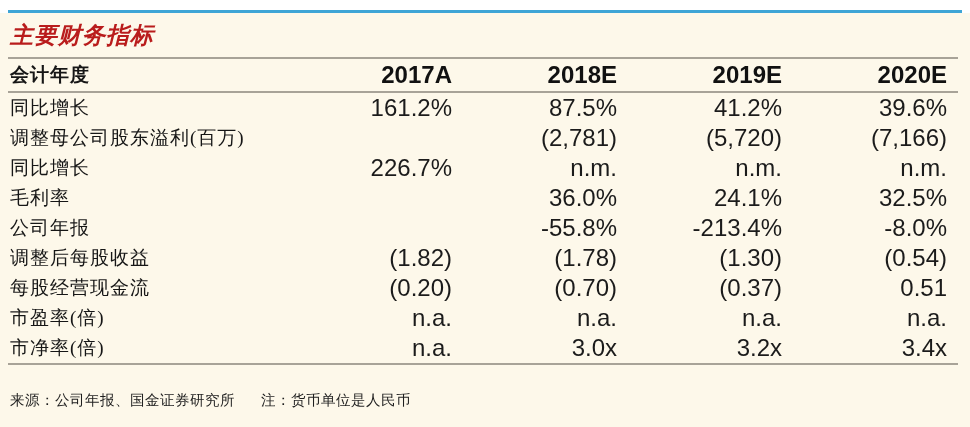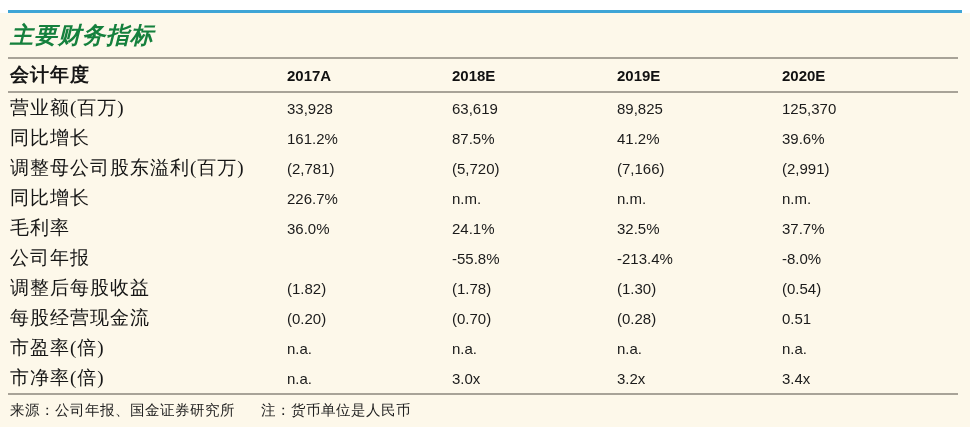--- a/index.html
+++ b/index.html
@@ -30,21 +30,21 @@
   }
   .title-block {
     padding: 7px 10px 6px 10px;
   }
   .page-title {
     font-family: "Liberation Serif", serif;
     font-style: italic;
     font-weight: bold;
     font-size: 23px;
     letter-spacing: 1px;
-    color: #15803d;
+    color: #b91c1c;
   }
   .rule {
     height: 2px;
     margin: 0 12px 0 8px;
     background: #a8a398;
   }
   .trow {
     display: flex;
     align-items: center;
     height: 30px;
@@ -55,34 +55,35 @@
     flex: 1;
     font-family: "Liberation Serif", serif;
     font-size: 19px;
     letter-spacing: 1px;
     color: #161616;
     white-space: nowrap;
   }
   .header-row .tlabel { font-weight: bold; }
   .tval {
     width: 165px;
-    text-align: left;
-    font-size: 15px;
+    text-align: right;
+    font-size: 24px;
     color: #1b1b1b;
     white-space: nowrap;
   }
   .header-row .tval { font-weight: bold; color: #111111; }
   .footer {
     display: flex;
     align-items: center;
     padding: 6px 10px 0 10px;
     font-family: "Liberation Serif", serif;
     font-size: 14.5px;
     color: #1e1e1e;
     letter-spacing: 0.5px;
+    margin-top: 20px;
   }
   .footer .note { margin-left: 26px; }
 </style>
 </head>
 <body>
 
 <div class="page">
   <div class="top-strip"></div>
   <div class="accent-line"></div>
 
@@ -97,58 +98,49 @@
     <div class="trow header-row">
       <span class="tlabel">会计年度</span>
       <span class="tval">2017A</span>
       <span class="tval">2018E</span>
       <span class="tval">2019E</span>
       <span class="tval">2020E</span>
     </div>
 
     <div class="rule"></div>
 
-    <div class="trow">
-      <span class="tlabel">营业额(百万)</span>
-      <span class="tval">33,928</span>
-      <span class="tval">63,619</span>
-      <span class="tval">89,825</span>
-      <span class="tval">125,370</span>
-    </div>
 
     <div class="trow">
       <span class="tlabel">同比增长</span>
       <span class="tval">161.2%</span>
       <span class="tval">87.5%</span>
       <span class="tval">41.2%</span>
       <span class="tval">39.6%</span>
     </div>
 
     <div class="trow">
       <span class="tlabel">调整母公司股东溢利(百万)</span>
       <span class="tval">(2,781)</span>
       <span class="tval">(5,720)</span>
       <span class="tval">(7,166)</span>
-      <span class="tval">(2,991)</span>
     </div>
 
     <div class="trow">
       <span class="tlabel">同比增长</span>
       <span class="tval">226.7%</span>
       <span class="tval">n.m.</span>
       <span class="tval">n.m.</span>
       <span class="tval">n.m.</span>
     </div>
 
     <div class="trow">
       <span class="tlabel">毛利率</span>
       <span class="tval">36.0%</span>
       <span class="tval">24.1%</span>
       <span class="tval">32.5%</span>
-      <span class="tval">37.7%</span>
     </div>
 
     <div class="trow">
       <span class="tlabel">公司年报</span>
       <span class="tval">-55.8%</span>
       <span class="tval">-213.4%</span>
       <span class="tval">-8.0%</span>
     </div>
 
     <div class="trow">
@@ -156,21 +148,21 @@
       <span class="tval">(1.82)</span>
       <span class="tval">(1.78)</span>
       <span class="tval">(1.30)</span>
       <span class="tval">(0.54)</span>
     </div>
 
     <div class="trow">
       <span class="tlabel">每股经营现金流</span>
       <span class="tval">(0.20)</span>
       <span class="tval">(0.70)</span>
-      <span class="tval">(0.28)</span>
+      <span class="tval">(0.37)</span>
       <span class="tval">0.51</span>
     </div>
 
     <div class="trow">
       <span class="tlabel">市盈率(倍)</span>
       <span class="tval">n.a.</span>
       <span class="tval">n.a.</span>
       <span class="tval">n.a.</span>
       <span class="tval">n.a.</span>
     </div>

